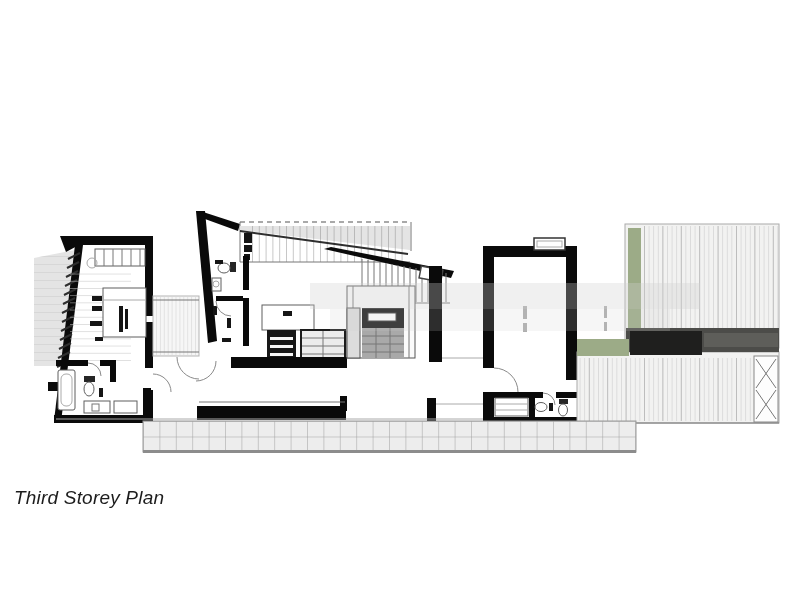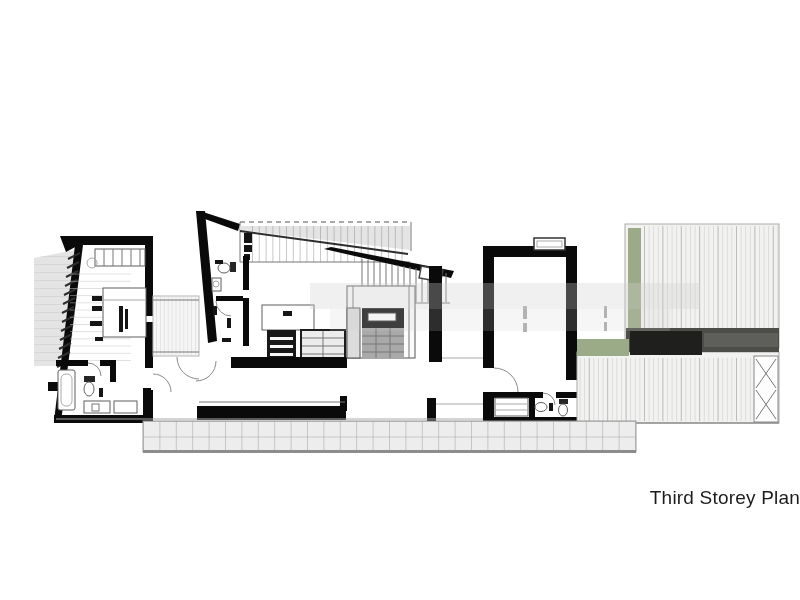--- a/index.html
+++ b/index.html
@@ -4,23 +4,23 @@
 <style>
   :root{
     --wall:#0a0a0a; --planter-green:#9cab87; --deck-shadow:#4c4c49;
     --fill-light:#f2f2f1; --line-light:#aaaaaa; --canopy-grid:#ededed; --background:#ffffff;
   }
   html,body{margin:0;padding:0;}
   body{width:800px;height:600px;overflow:hidden;background:var(--background);
        font-family:"Liberation Sans",sans-serif;}
   .stage{position:relative;width:800px;height:600px;background:var(--background);}
   svg{position:absolute;left:0;top:0;}
-  .caption{position:absolute;left:0;top:487px;width:100%;text-align:right;
+  .caption{position:absolute;left:0;top:487px;width:100%;text-align:left;
            font-size:19px;color:#1c1c1c;letter-spacing:.2px;padding-left:14px;
-           box-sizing:border-box;}
+           box-sizing:border-box;font-style:italic;}
   
   .wall{fill:var(--wall);}
   .gray{fill:#e4e4e4;}
   .thin{stroke:var(--line-light);fill:none;stroke-width:1;}
   .mid{stroke:#777;fill:none;stroke-width:1;}
   .dark-line{stroke:#2e2e2e;fill:none;stroke-width:2;}
   .dash{stroke:#555;fill:none;stroke-width:1.2;stroke-dasharray:5 4;}
   .arc{stroke:#8a8a8a;fill:none;stroke-width:1;}
   .fx{fill:#fff;stroke:#5f5f5f;stroke-width:1;}
   .fx-dark{fill:#262626;}

